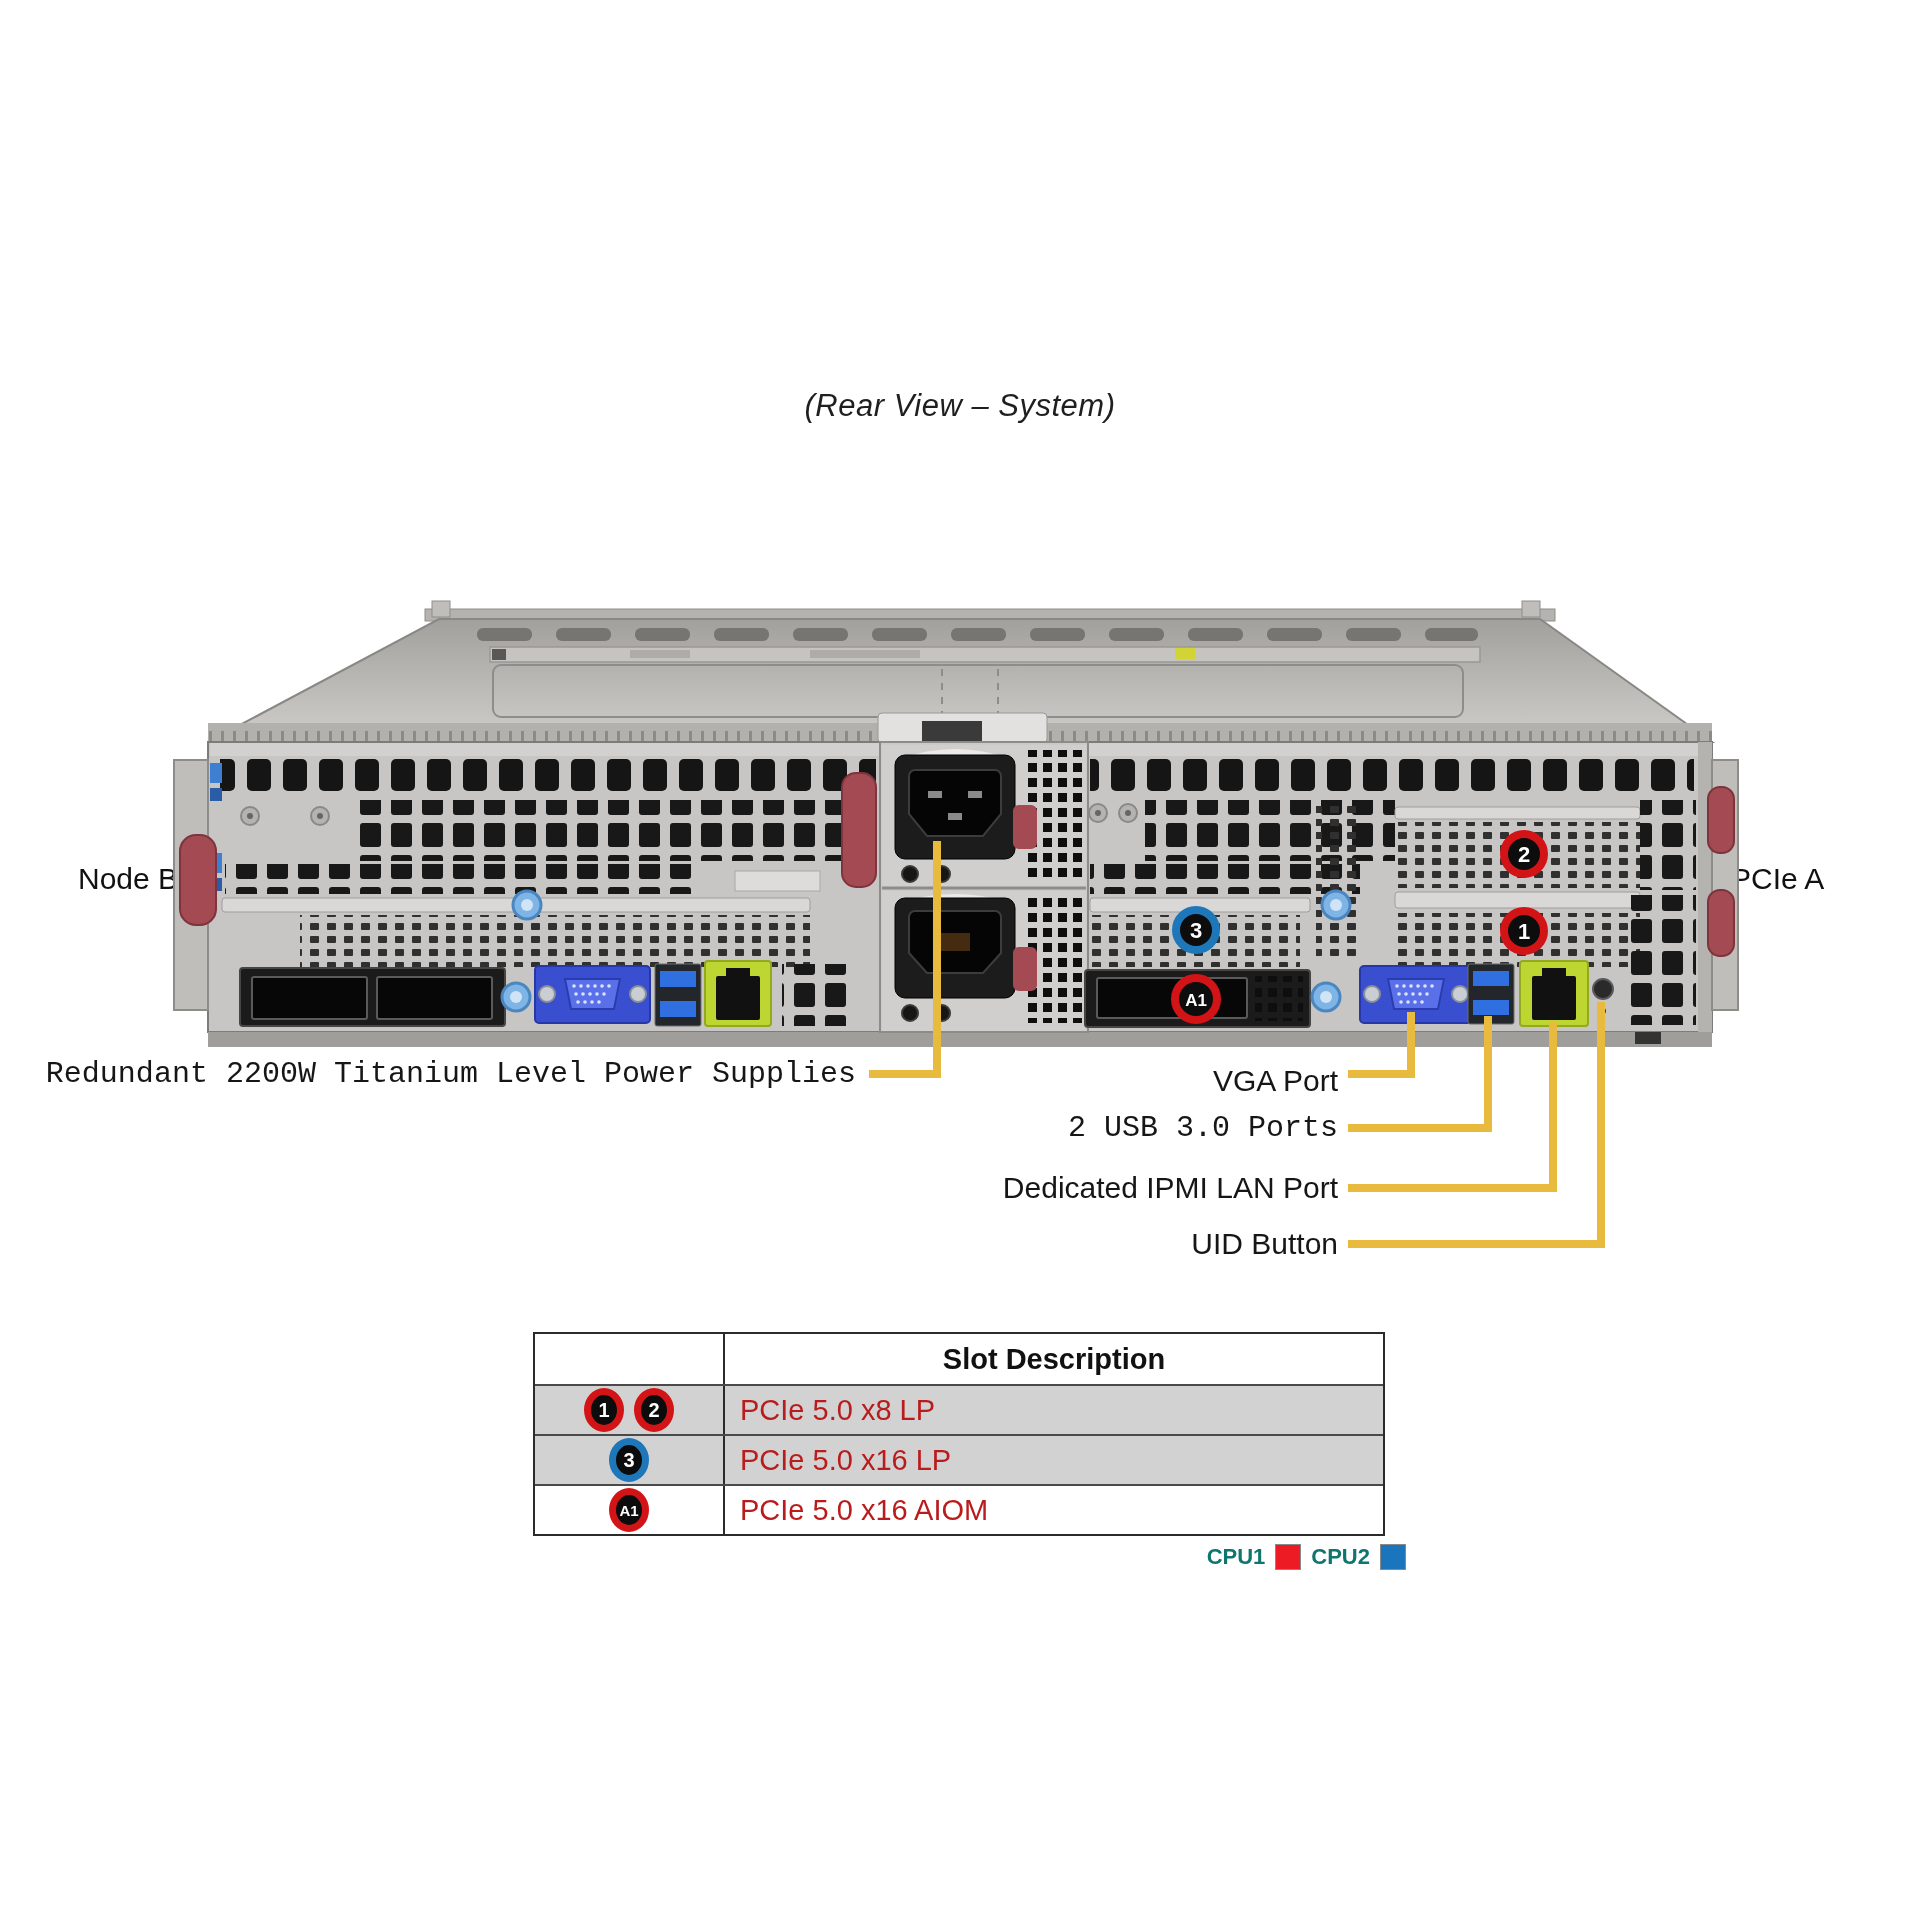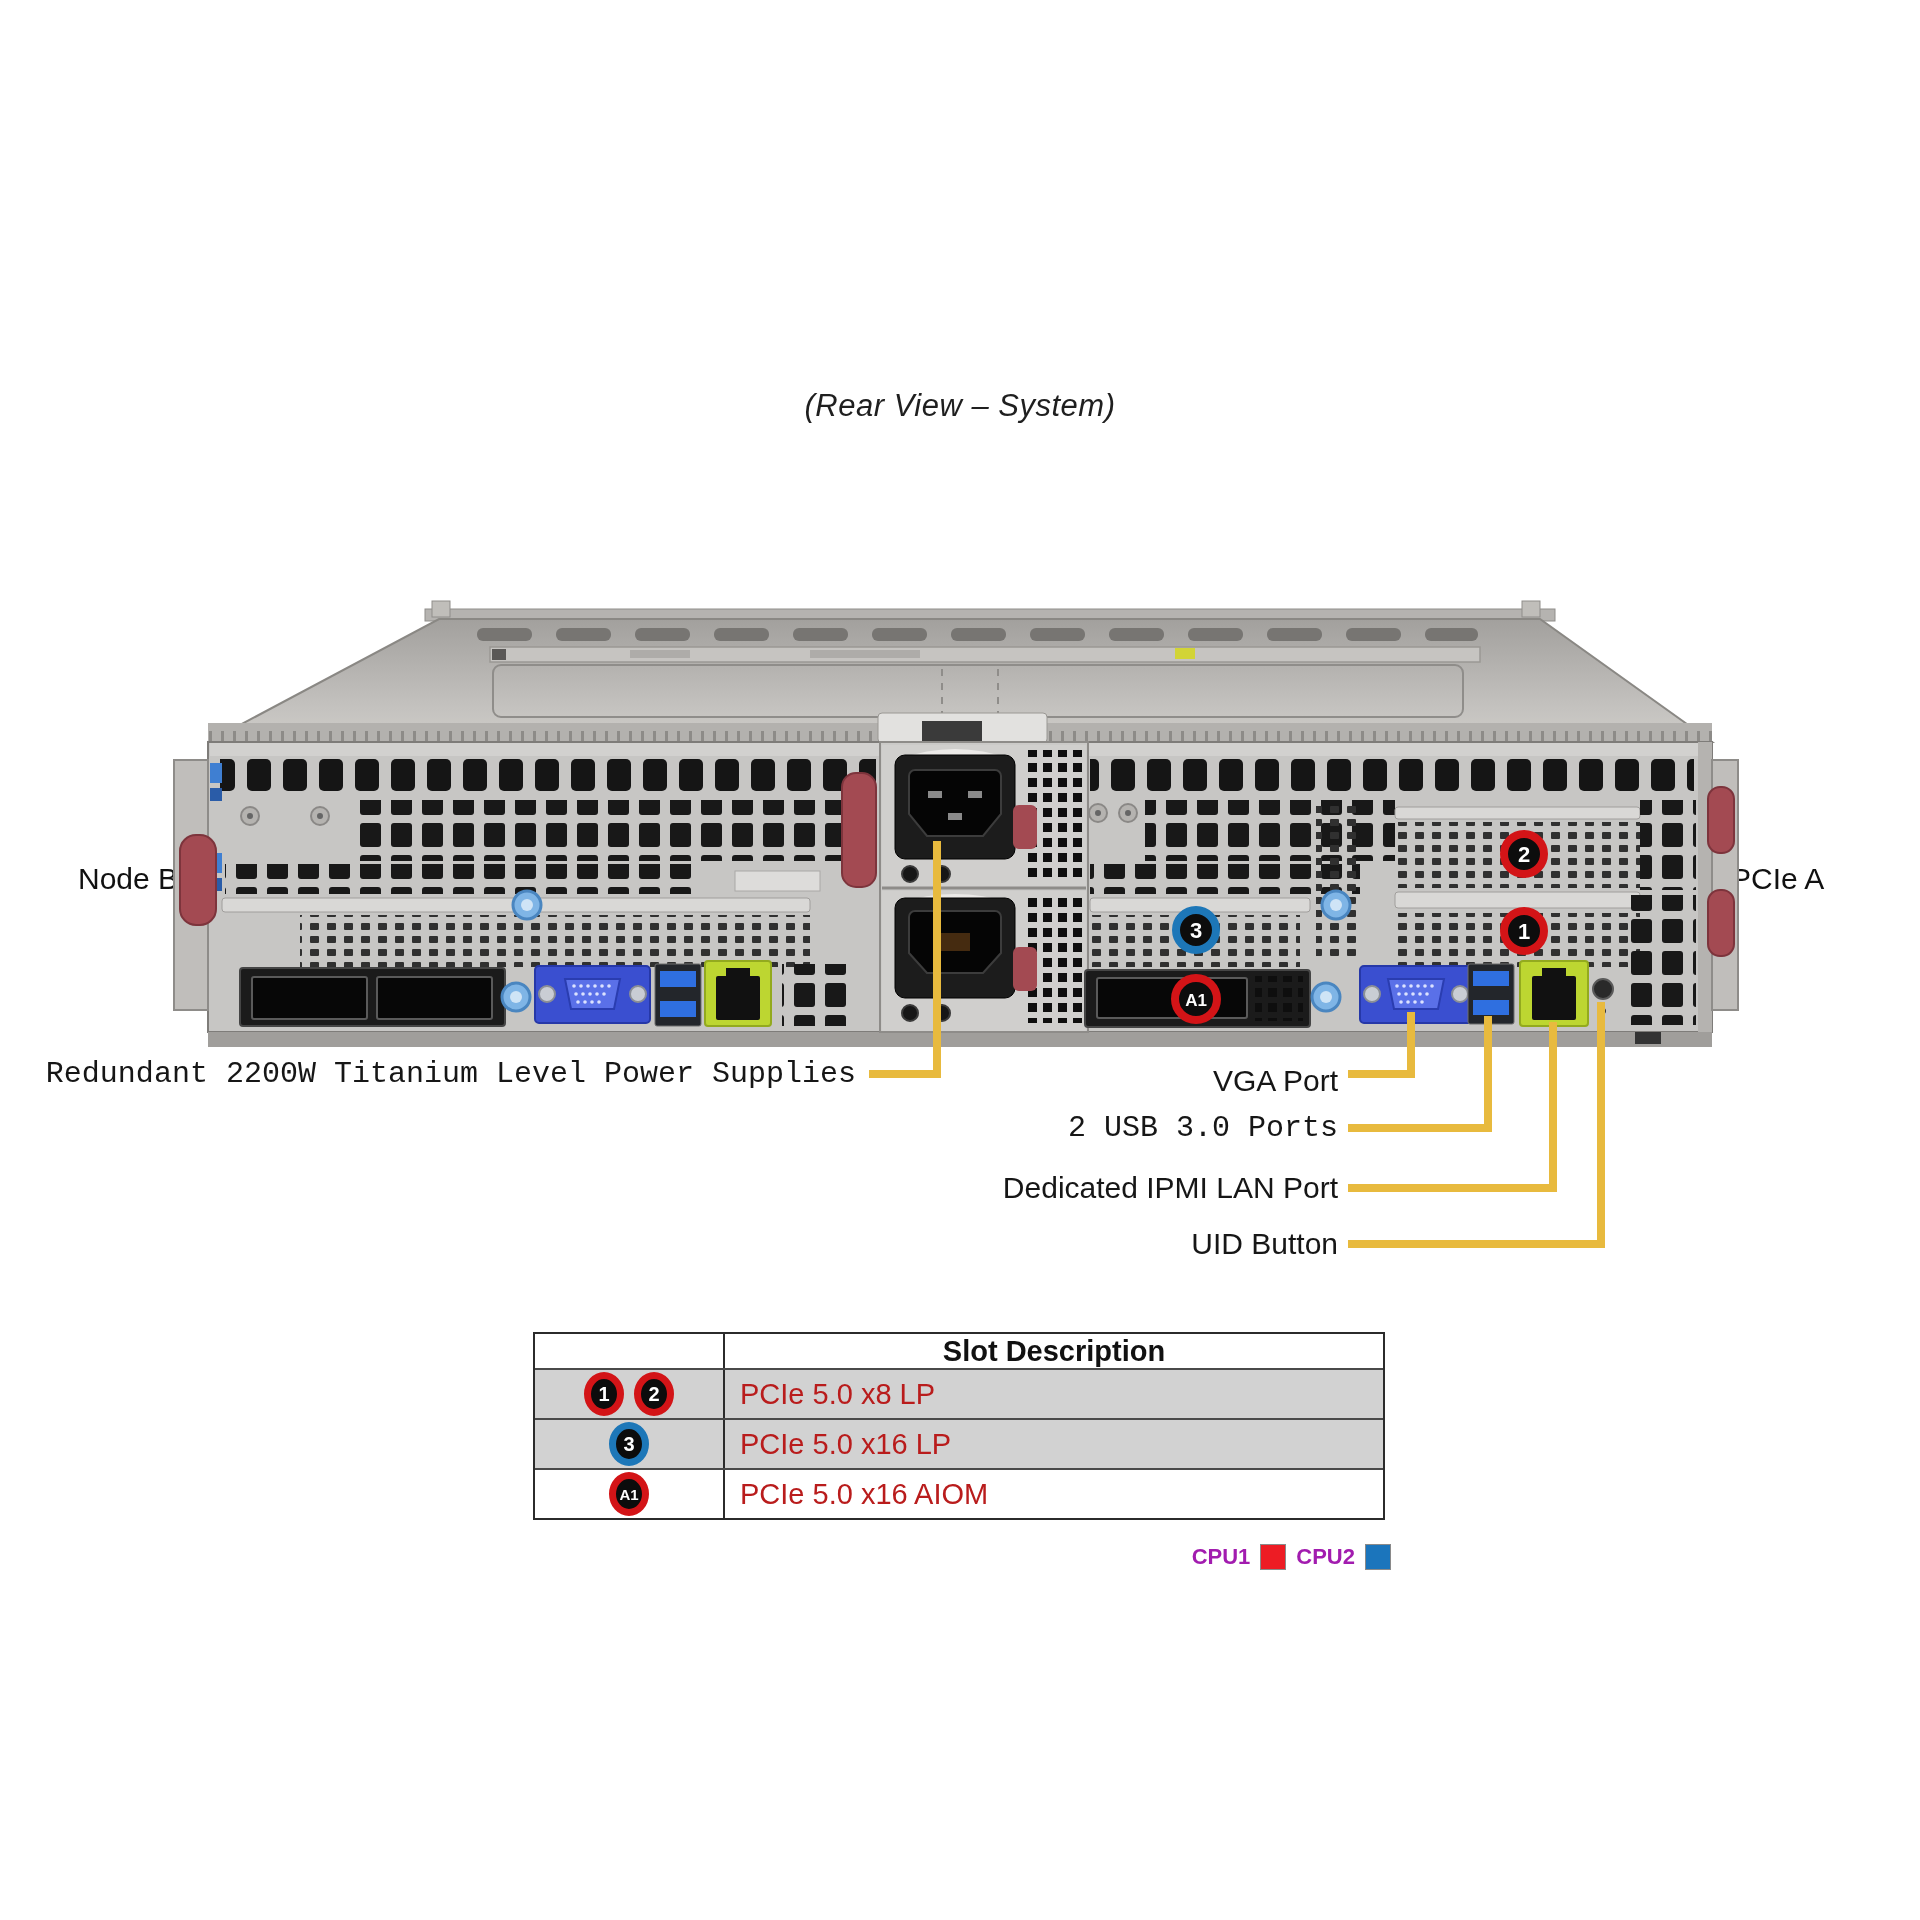--- a/index.html
+++ b/index.html
@@ -17,40 +17,40 @@
     font-size:30px;line-height:40px;color:#161616;white-space:nowrap;text-align:right;
   }
   .cline{background:#e8ba3e;position:absolute;z-index:5;}
   #chassis{left:170px;top:595px;z-index:1;}
   
   #slot-table{
     left:533px;top:1332px;width:852px;border:2px solid #2b2b2b;background:#fff;
     box-sizing:border-box;z-index:2;
   }
   .t-row{display:flex;box-sizing:border-box;border-top:2px solid #4a4a4a;}
-  .t-row.header{border-top:none;height:34px;}
+  .t-row.header{border-top:none;height:50px;}
   .t-row{height:50px;}
   .t-col1{width:190px;border-right:2px solid #2b2b2b;box-sizing:border-box;
           display:flex;align-items:center;justify-content:center;gap:10px;}
   .t-col2{flex:1;display:flex;align-items:center;padding-left:15px;
           font-size:29px;color:#b91c1c;}
   .t-row.header .t-col2{justify-content:center;padding-left:0;font-weight:bold;color:#111;}
   .t-row.gray{background:#d2d2d2;}
   .badge{
     width:26px;height:30px;border-radius:50%;background:#0c0c0c;color:#fff;
     display:flex;align-items:center;justify-content:center;
     font-size:20px;font-weight:bold;flex:0 0 auto;
   }
   .badge.red{border:7px solid #d31417;}
   .badge.blue{border:7px solid #1d77b8;}
   .badge.small{font-size:15px;}
   
   #legend{
-    right:529px;top:1544px;display:flex;align-items:center;gap:10px;
-    font-size:22px;font-weight:bold;color:#a21caf;
+    right:514px;top:1544px;display:flex;align-items:center;gap:10px;
+    font-size:22px;font-weight:bold;color:#0f766e;
   }
   .swatch{width:26px;height:26px;border:1px solid #8a8a8a;box-sizing:border-box;}
   .swatch.red{background:#ed1c24;}
   .swatch.blue{background:#1b75bc;}
 </style>
 </head>
 <body>
 
 <div id="title" class="abs">(Rear View – System)</div>
 

